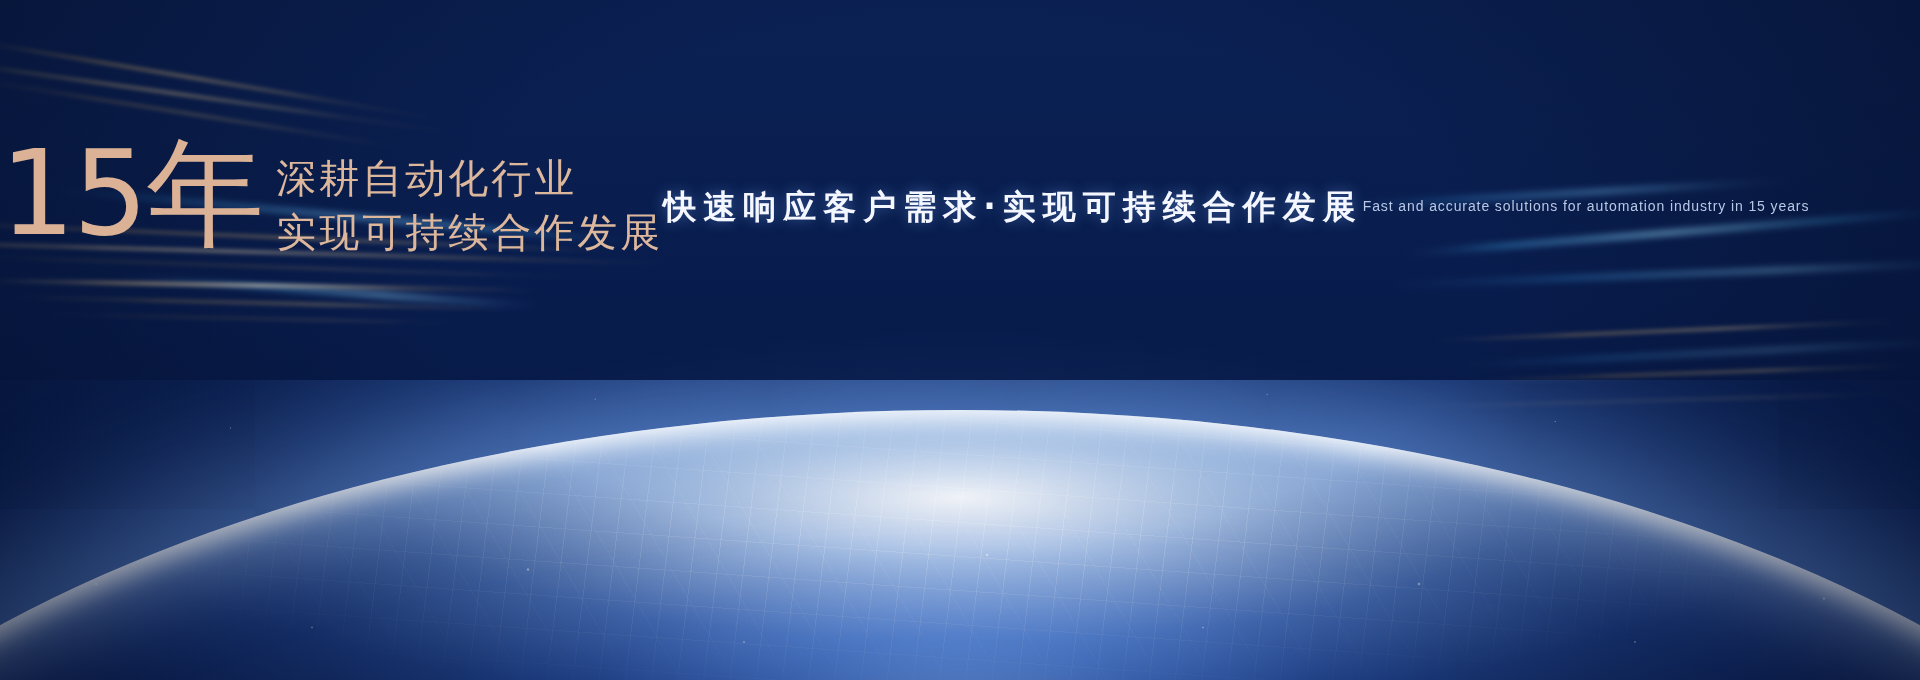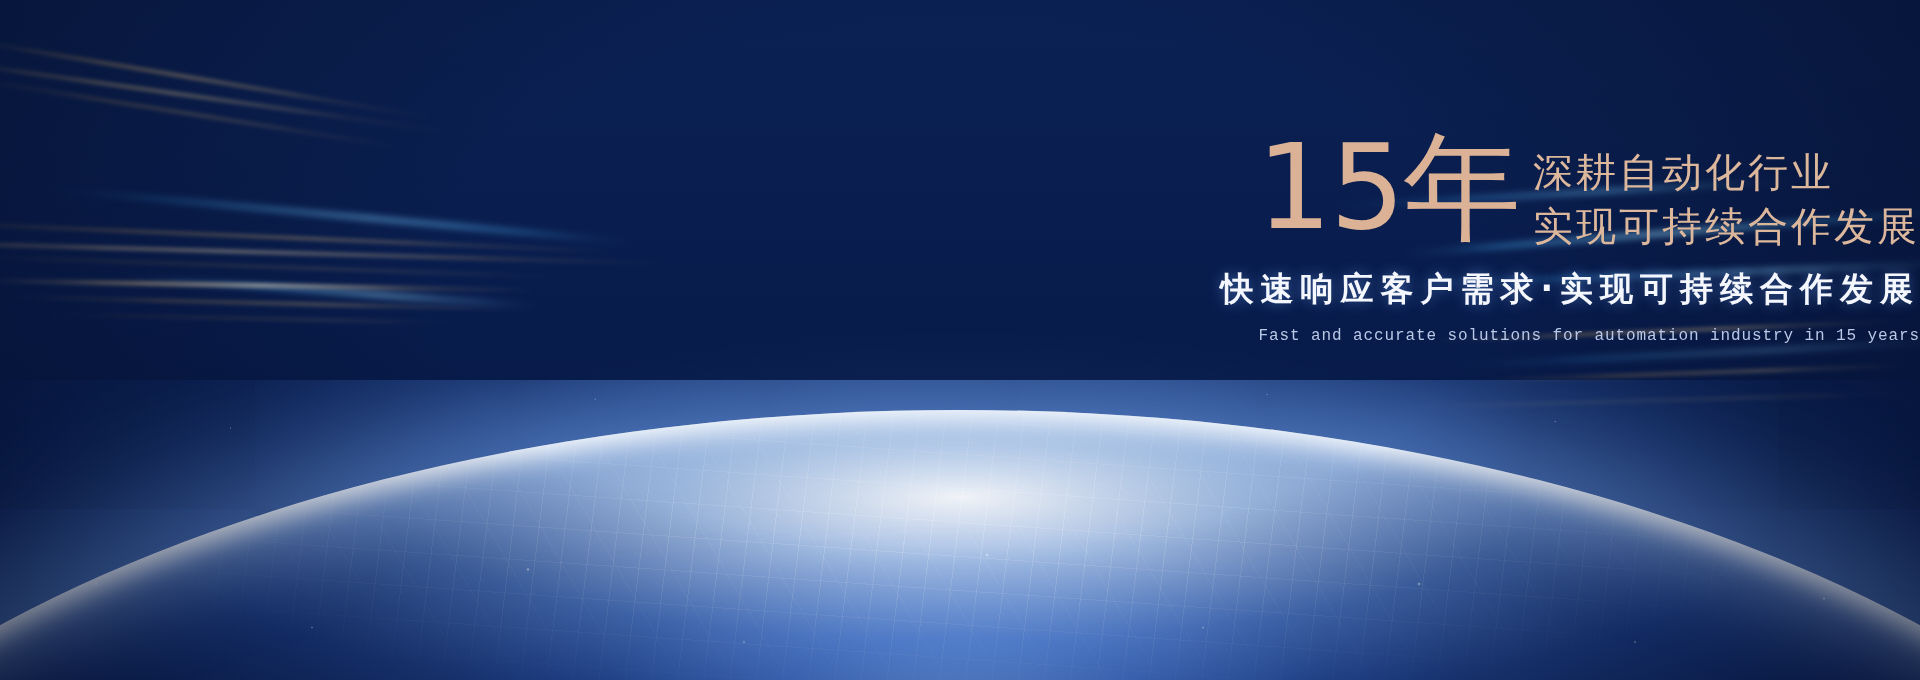--- a/index.html
+++ b/index.html
@@ -79,22 +79,22 @@
     background-image:
       radial-gradient(circle 1px at 12% 30%, rgba(200,225,255,0.75) 0, rgba(0,0,0,0) 100%),
       radial-gradient(circle 1px at 31% 12%, rgba(200,225,255,0.6) 0, rgba(0,0,0,0) 100%),
       radial-gradient(circle 1px at 48% 22%, rgba(200,225,255,0.7) 0, rgba(0,0,0,0) 100%),
       radial-gradient(circle 1px at 66% 9%, rgba(200,225,255,0.6) 0, rgba(0,0,0,0) 100%),
       radial-gradient(circle 1px at 81% 26%, rgba(200,225,255,0.7) 0, rgba(0,0,0,0) 100%);
   }
 
   
   .content{
-    position:absolute;left:0;right:0;top:8px;
-    display:flex;flex-direction:column;align-items:flex-end;
+    position:absolute;left:0;right:0;top:14px;
+    display:flex;align-items:center;
     padding-top:128px;
   }
   .headline-row{display:flex;align-items:flex-start;}
   .years{
     font-size:118px;line-height:0.98;font-weight:400;
     letter-spacing:-2px;
     color:#dbb296;
     font-family:"DejaVu Sans","Liberation Sans",sans-serif;
     margin-top:-6px;
   }
@@ -111,23 +111,23 @@
     margin-top:14px;
     font-size:33px;font-weight:700;color:#f4f7ff;
     letter-spacing:7px;white-space:nowrap;
     text-shadow:0 0 14px rgba(120,170,255,0.45);
     font-family:"DejaVu Sans","Liberation Sans",sans-serif;
   }
   .eng{
     margin-top:12px;text-align:center;
   }
   .eng-line{
-    font-size:16px;line-height:1.55;letter-spacing:0.9px;
+    font-size:14px;line-height:1.55;letter-spacing:0.9px;
     color:#b9c8e6;white-space:nowrap;
-    font-family:Liberation Mono, monospace;
+    font-family:Liberation Sans, sans-serif;
   }
 </style>
 </head>
 <body>
 
 <div id="banner">
 
   <div class="streaks">
 
     <div class="streak soft" style="left:-40px;top:78px;width:480px;height:2px;transform:rotate(9.5deg);

